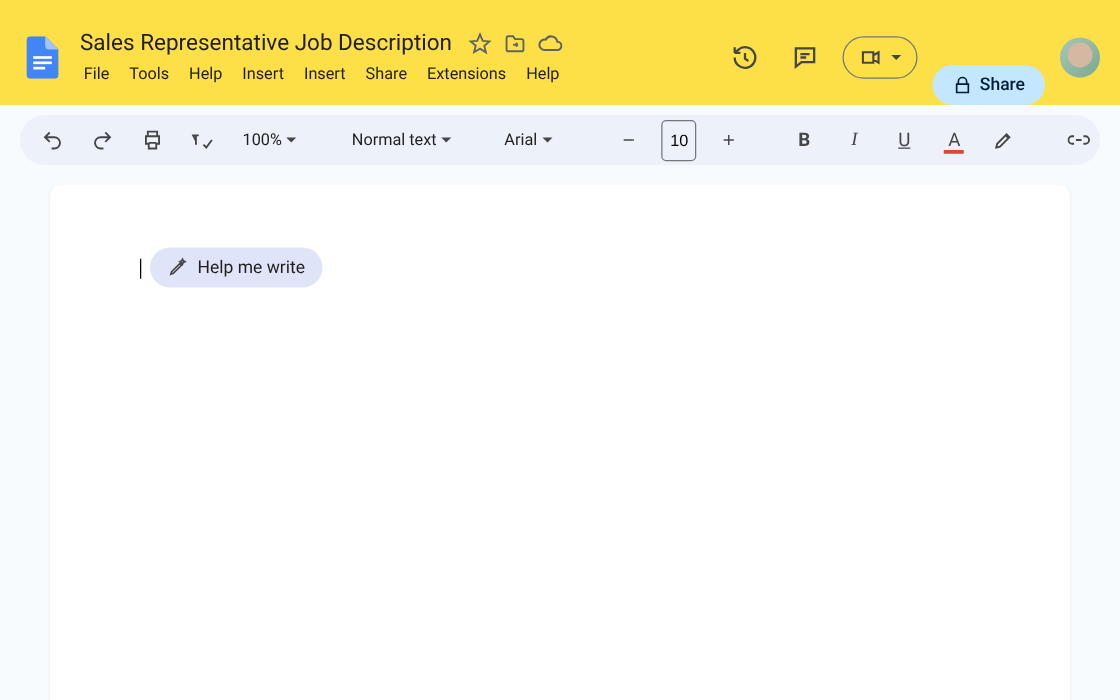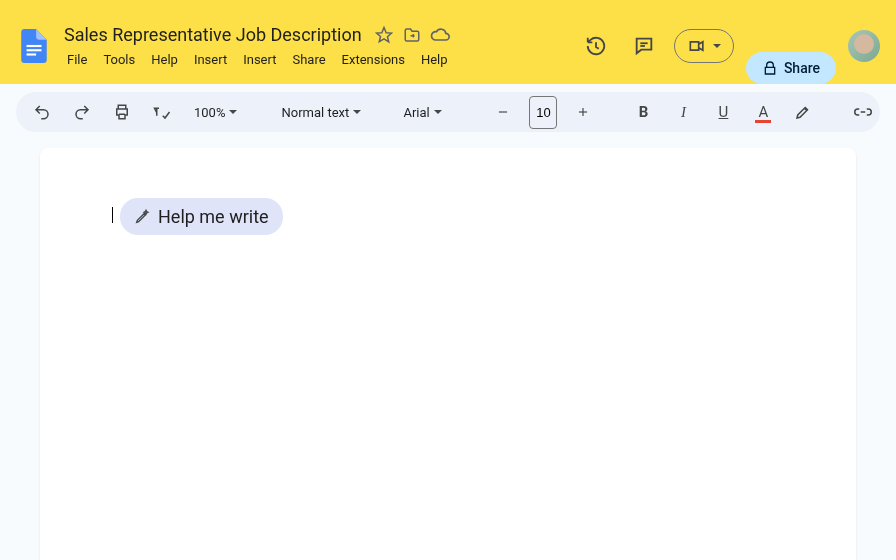--- a/index.html
+++ b/index.html
@@ -228,21 +228,21 @@
       position: absolute;
       left: 80px;
       top: 50px;
       display: inline-flex;
       align-items: center;
       gap: 8px;
       background: #e0e4f9;
       border-radius: 18px;
       padding: 8px 14px;
       cursor: pointer;
-      font-size: 18px;
+      font-size: 14px;
       color: #1f1f1f;
     }
     svg { display: block; }
   </style>
 </head>
 <body>
 
 <div class="header">
   <div class="docs-logo">
     <svg viewBox="0 0 24 32">

